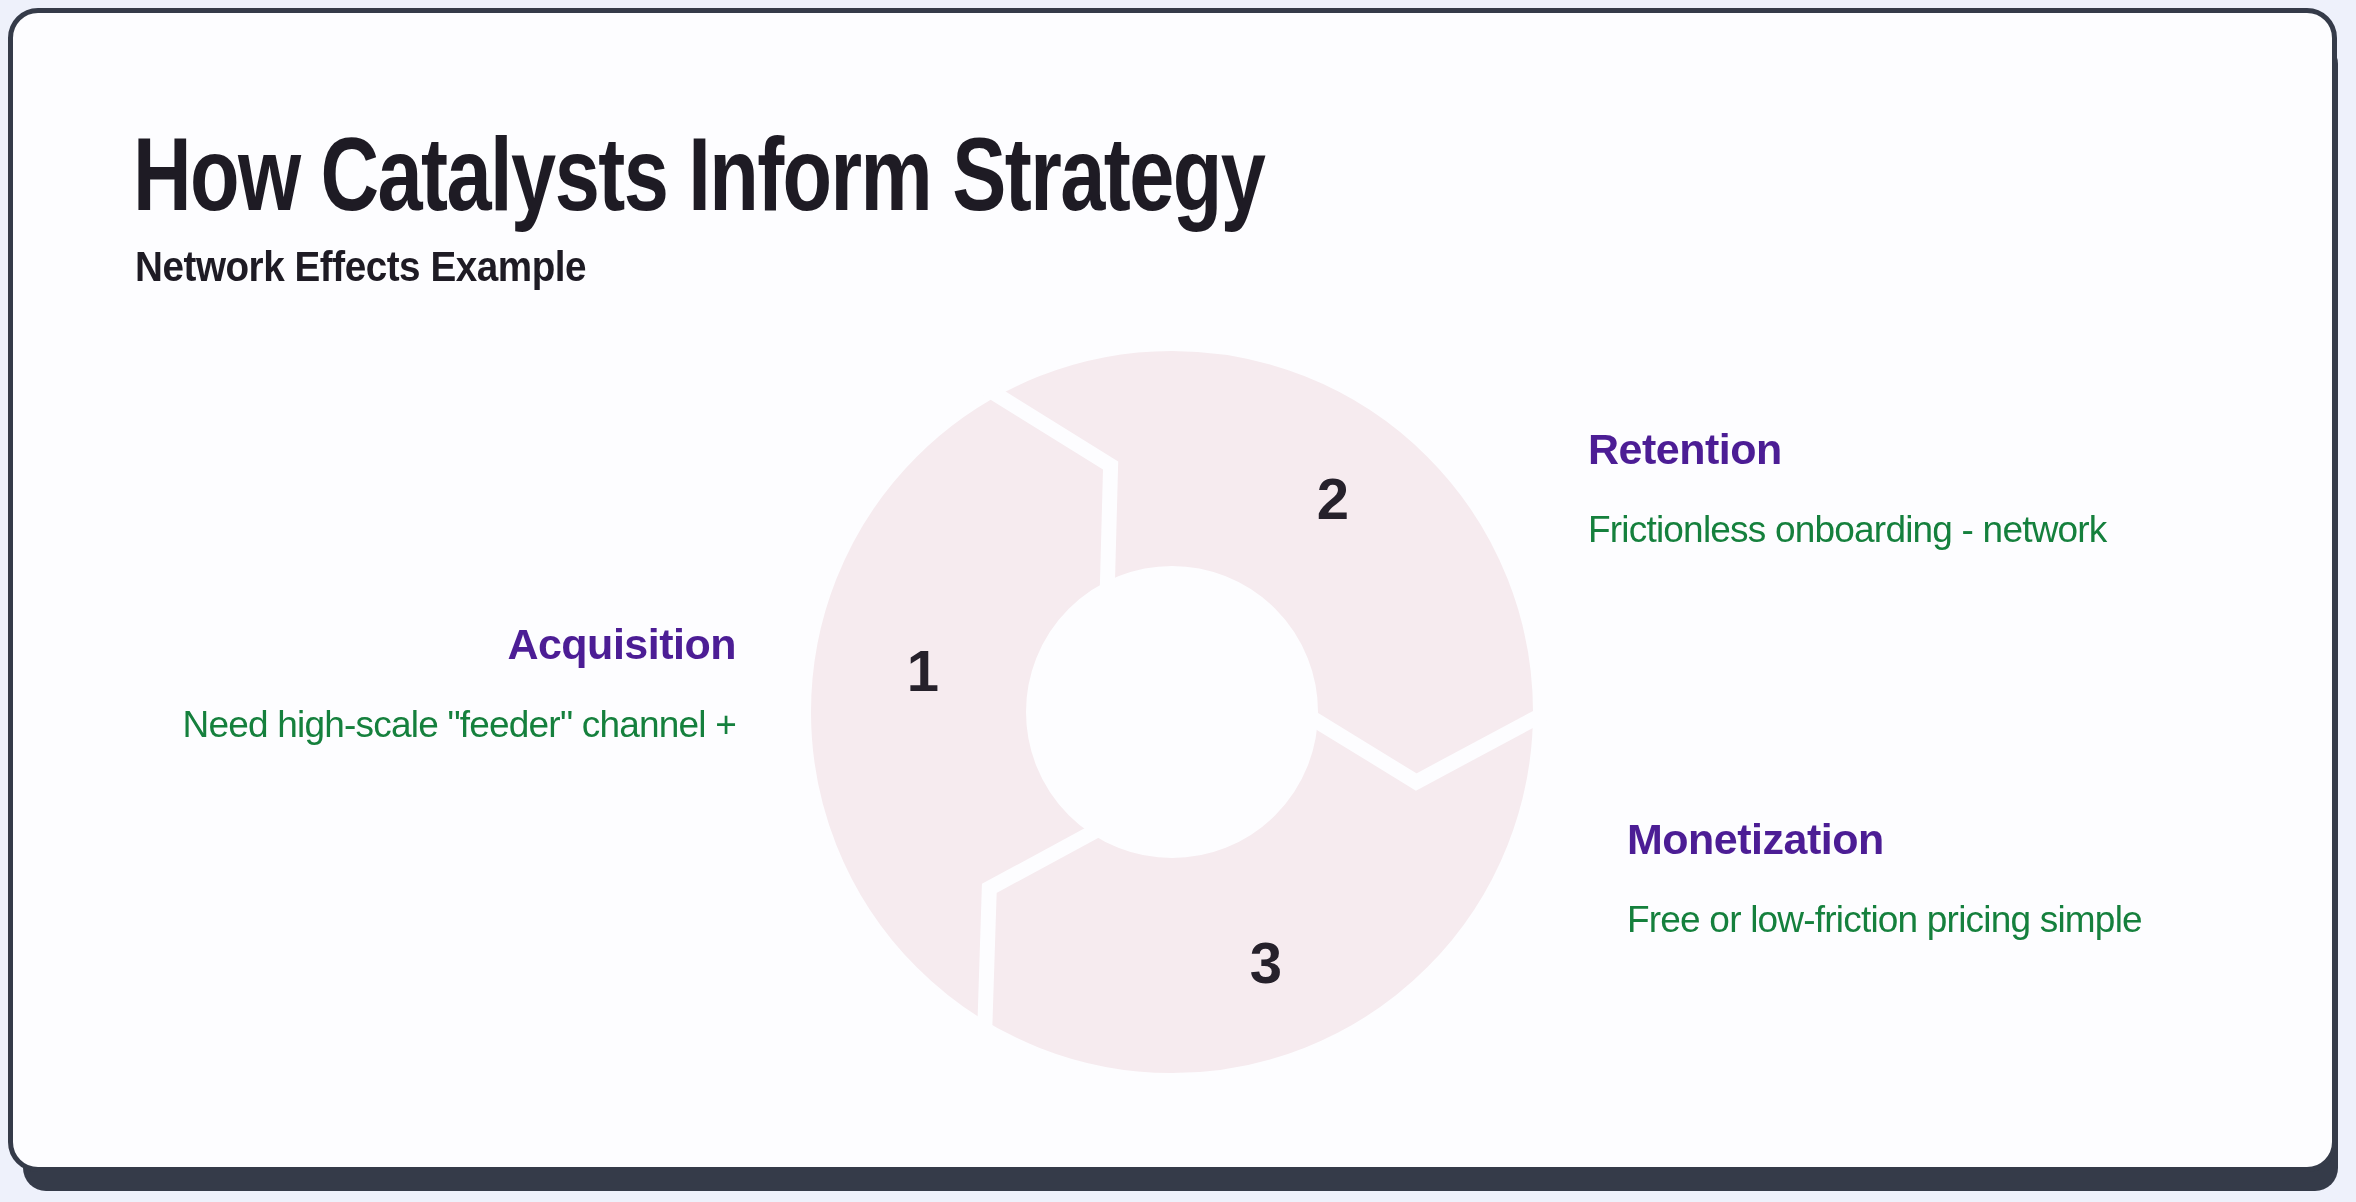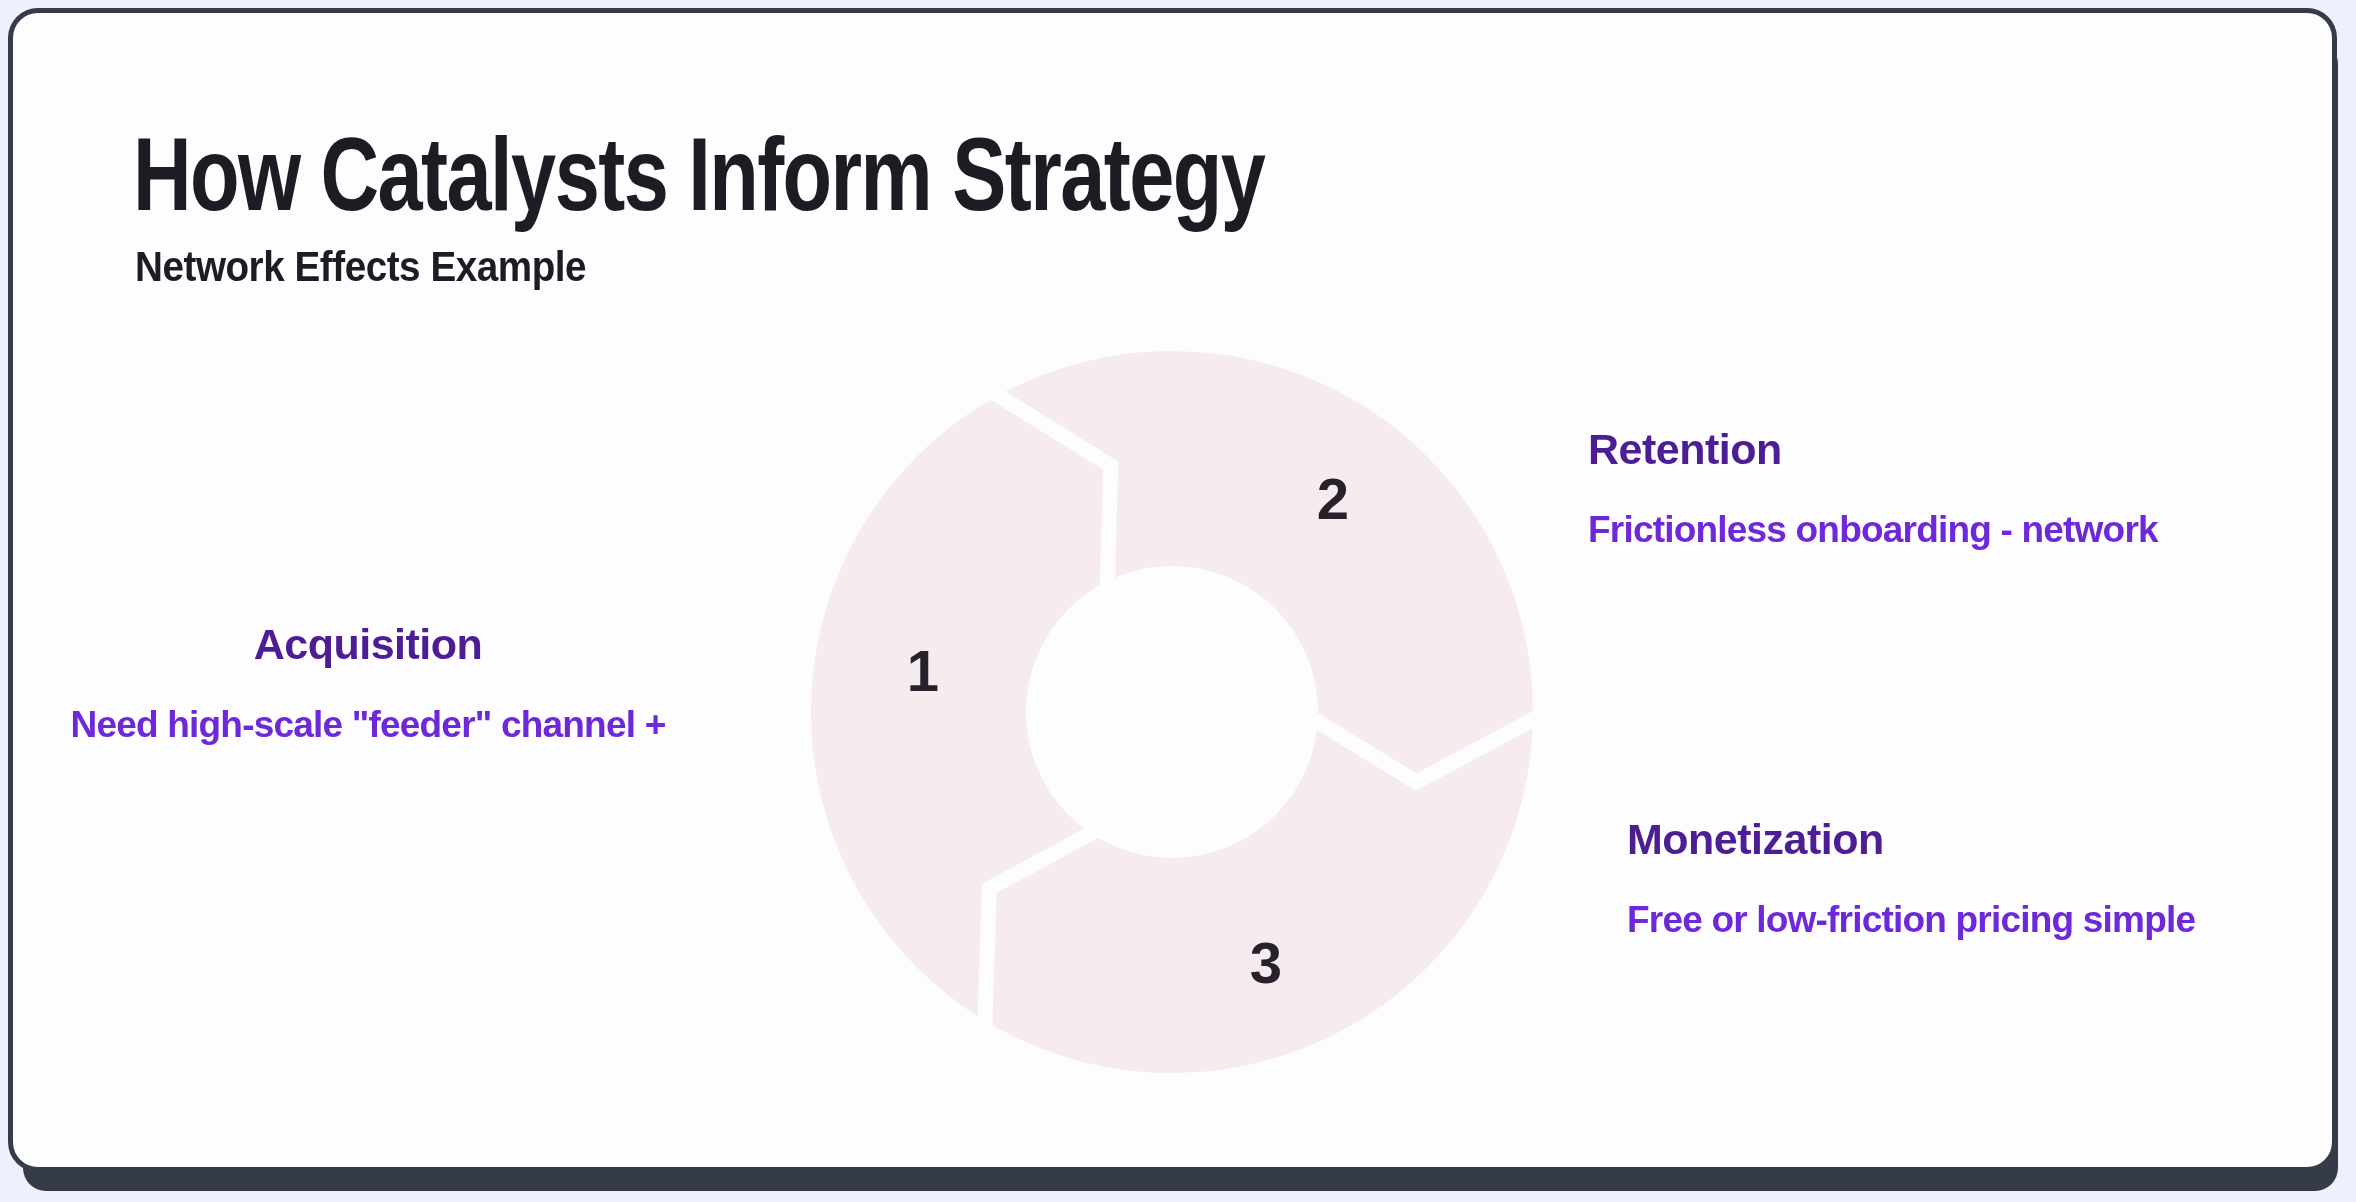--- a/index.html
+++ b/index.html
@@ -43,26 +43,26 @@
     font-size: 58px; font-weight: bold; fill: #26212b;
   }
 
   .section { position: absolute; }
   .section-heading {
     font-size: 43px; line-height: 52px; font-weight: bold;
     letter-spacing: -0.5px; color: #4c1d95; white-space: nowrap;
   }
   .section-body {
     position: absolute;
-    font-size: 37px; line-height: 58px; font-weight: bold;
-    letter-spacing: -0.8px; color: #6d28d9;
+    font-size: 37px; line-height: 58px; font-weight: normal;
+    letter-spacing: -0.8px; color: #15803d;
   }
   .section-body .line { white-space: nowrap; }
 
-  .sec-acquisition { left: 0px; top: 618px; width: 736px; text-align: center; }
+  .sec-acquisition { left: 0px; top: 618px; width: 736px; text-align: right; }
   .sec-acquisition .section-body { right: 0; top: 78px; width: 736px; }
 
   .sec-retention { left: 1588px; top: 423px; width: 740px; text-align: left; }
   .sec-retention .section-body { left: 0; top: 78px; width: 740px; }
 
   .sec-monetization { left: 1627px; top: 813px; width: 740px; text-align: left; }
   .sec-monetization .section-body { left: 0; top: 78px; width: 740px; }
 </style>
 </head>
 <body>

